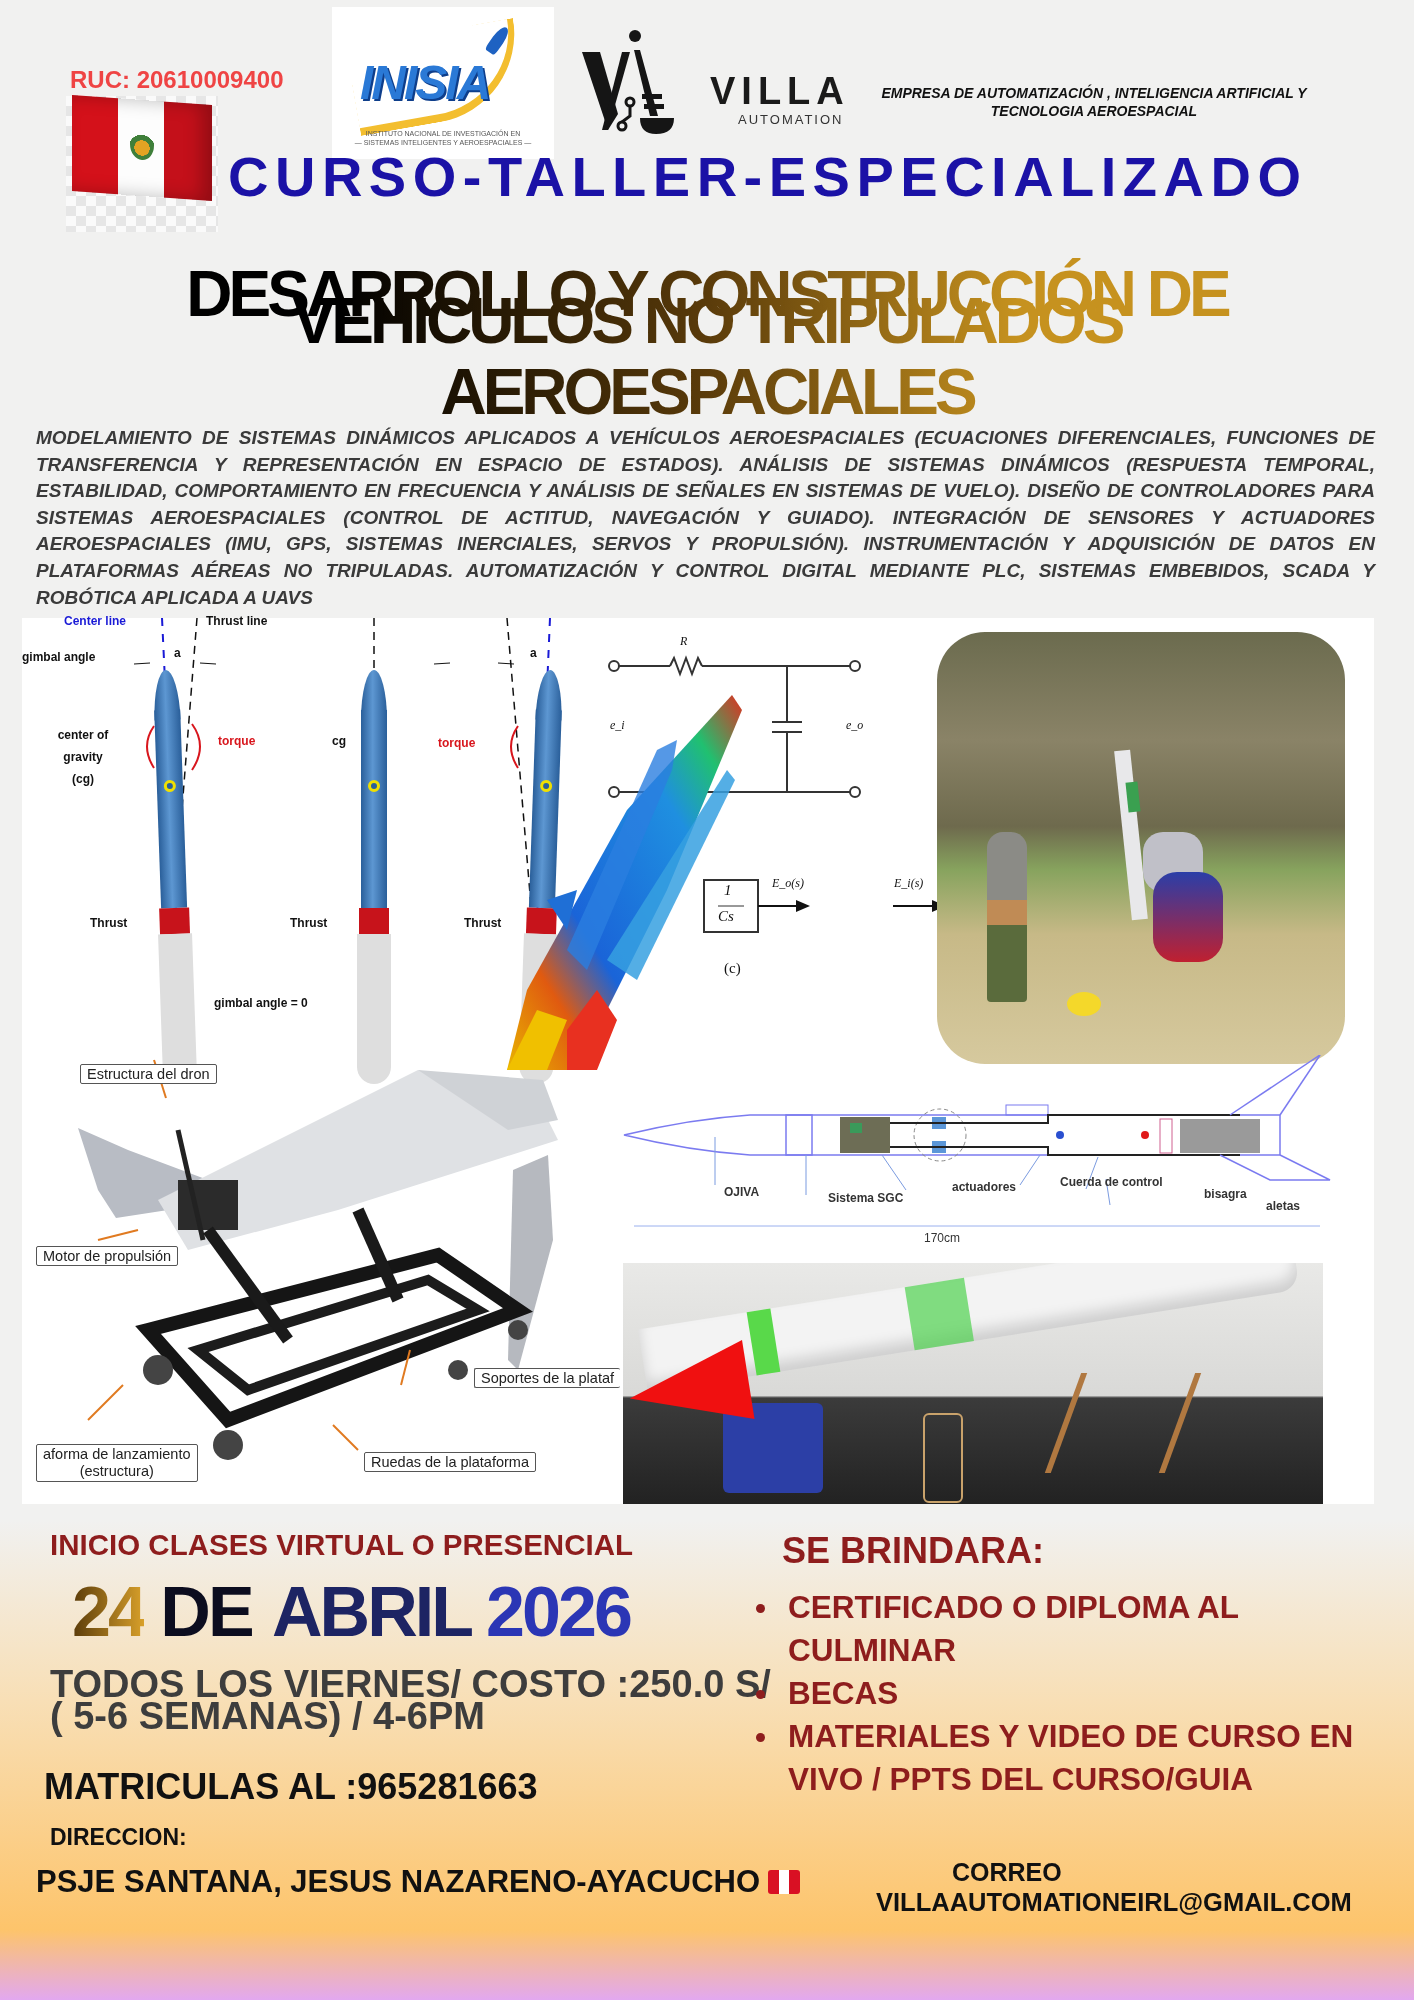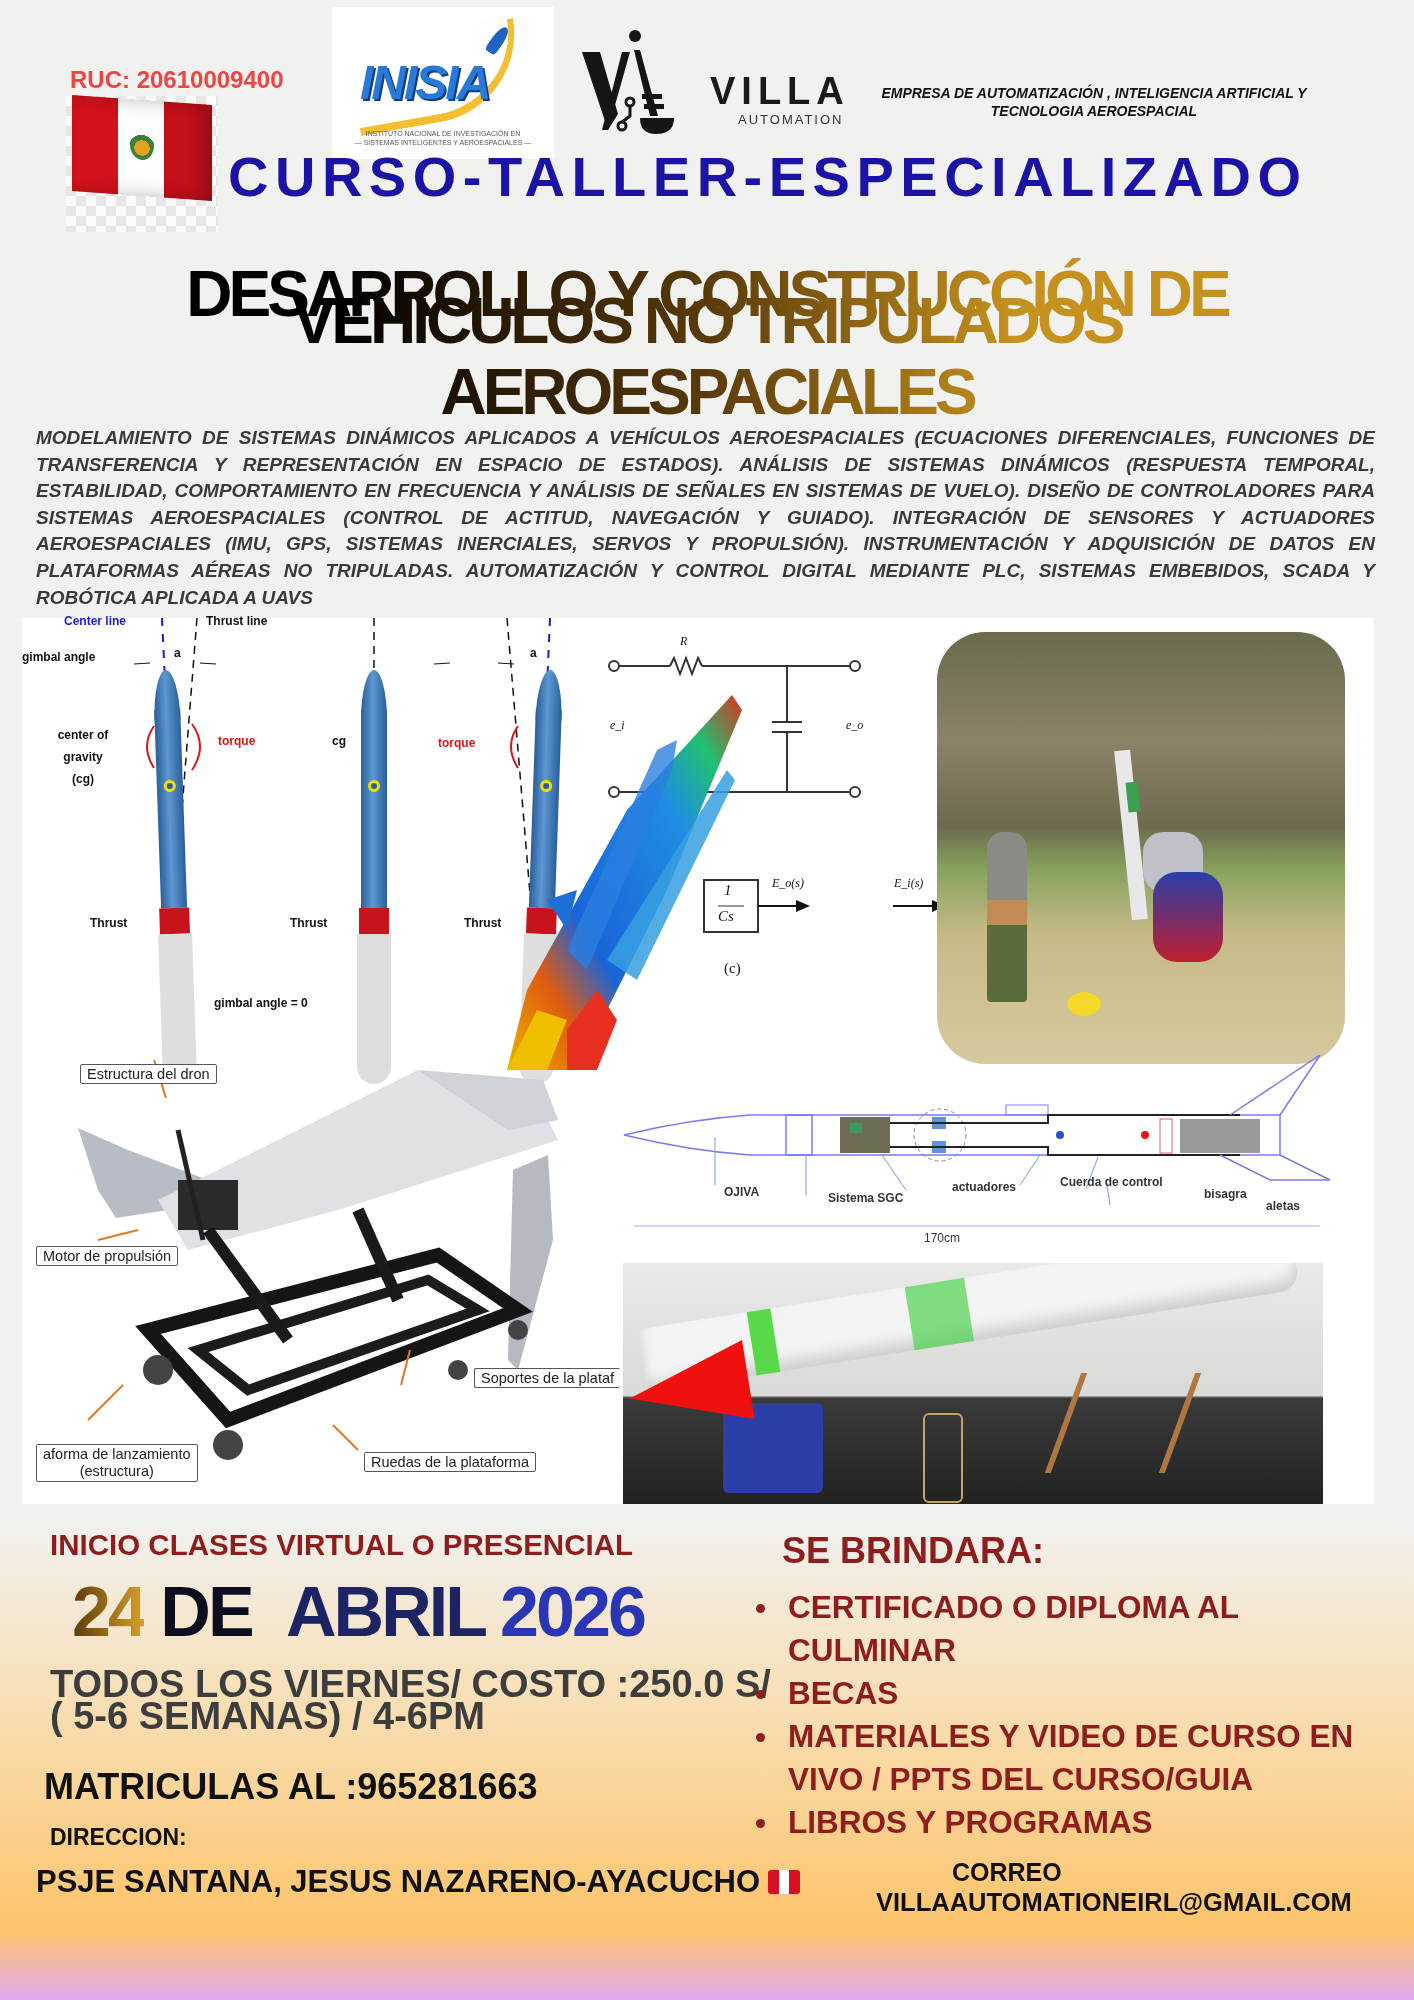--- a/index.html
+++ b/index.html
@@ -339,37 +339,36 @@
   </div>
   <div class="abs" style="left:6px;top:86px;width:0;height:0;border-top:40px solid transparent;border-bottom:40px solid transparent;border-right:120px solid #f01010;transform:rotate(-9deg)"></div>
   <div class="abs" style="left:300px;top:150px;width:40px;height:90px;border:2px solid #c9a26b;border-radius:6px"></div>
   <div class="abs" style="left:440px;top:110px;width:120px;height:100px;border-left:6px solid #b07840;border-right:6px solid #b07840;transform:skewX(-20deg)"></div>
 </div>
 
 <div class="abs inicio">INICIO CLASES VIRTUAL  O PRESENCIAL</div>
 <div class="abs fecha">
   <span class="f-day">24</span>
   <span class="f-de">DE</span>
-  <span class="f-abril" style="margin-left:18px">ABRIL</span>
+  <span class="f-abril" style="margin-left:4px">ABRIL</span>
   <span class="f-year">2026</span>
 </div>
 <div class="abs todos">
   <div>TODOS LOS VIERNES/  COSTO :250.0 S/</div>
   <div>( 5-6 SEMANAS) / 4-6PM</div>
 </div>
 
 <div class="abs matric">MATRICULAS AL :965281663</div>
 <div class="abs direc">DIRECCION:</div>
 <div class="abs address">
   <span>PSJE SANTANA, JESUS NAZARENO-AYACUCHO</span>
   <span class="mini-flag"></span>
 </div>
 
 <div class="abs brindara">SE BRINDARA:</div>
 <ul class="abs benefits">
   <li>CERTIFICADO O DIPLOMA AL CULMINAR</li>
   <li>BECAS</li>
   <li>MATERIALES Y VIDEO DE CURSO EN VIVO / PPTS DEL CURSO/GUIA</li>
-  <li>LIBROS Y PROGRAMAS</li>
 </ul>
 
 <div class="abs correo-lbl">CORREO</div>
 <div class="abs correo-val">VILLAAUTOMATIONEIRL@GMAIL.COM</div>
 
 </body></html>

